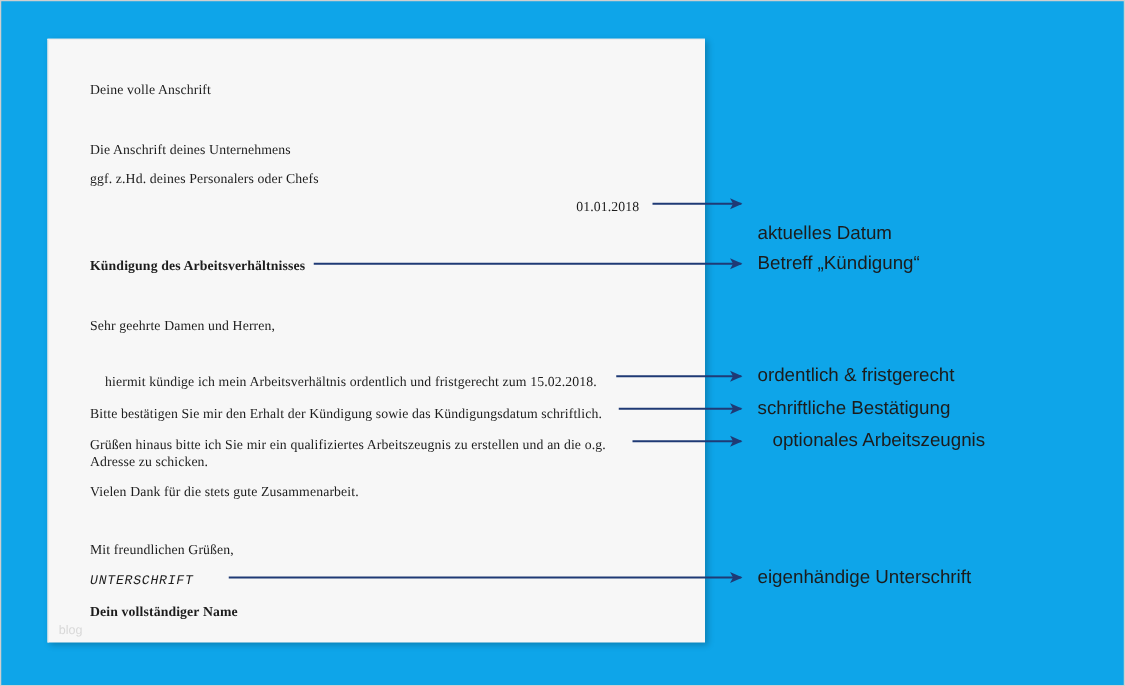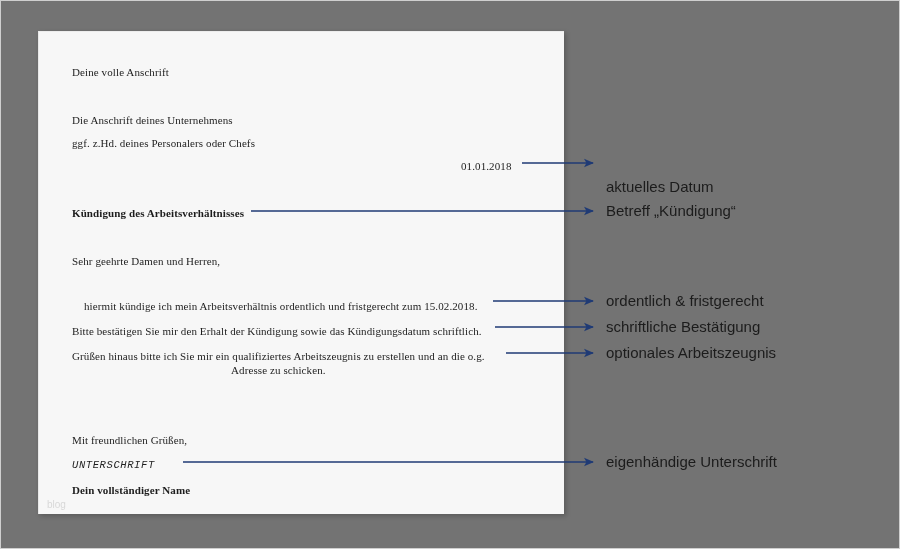--- a/index.html
+++ b/index.html
@@ -10,24 +10,23 @@
     width: 900px;
     height: 549px;
     background: #f2f2f2;
     font-family: "Liberation Sans", sans-serif;
     overflow: hidden;
   }
   #canvas {
     position: relative;
     width: 900px;
     height: 549px;
-    background: #737373;
+    background: #0ea5e9;
     box-sizing: border-box;
     border: 1px solid #cfcfcf;
-    text-align: center;
   }
 
   
   #letter-page {
     position: absolute;
     left: 37px;
     top: 30px;
     width: 525px;
     height: 482px;
     background: #f7f7f7;
@@ -94,20 +93,21 @@
 
     <div class="doc-text" style="left:33px; top:222px;">Sehr geehrte Damen und Herren,</div>
 
     <div class="doc-text" style="left:33px; top:267px;padding-left:12px;">hiermit kündige ich mein Arbeitsverhältnis ordentlich und fristgerecht zum 15.02.2018.</div>
 
     <div class="doc-text" style="left:33px; top:292px;">Bitte bestätigen Sie mir den Erhalt der Kündigung sowie das Kündigungsdatum schriftlich.</div>
 
     <div class="doc-text" style="left:33px; top:317px;">Grüßen hinaus bitte ich Sie mir ein qualifiziertes Arbeitszeugnis zu erstellen und an die o.g.
 Adresse zu schicken.</div>
 
+    <div class="doc-text" style="left:33px; top:355px;">Vielen Dank für die stets gute Zusammenarbeit.</div>
 
     <div class="doc-text" style="left:33px; top:401px;">Mit freundlichen Grüßen,</div>
 
     <div class="doc-text doc-sig" style="left:33px; top:426px;">UNTERSCHRIFT</div>
 
     <div class="doc-text" style="left:33px; top:451px;font-weight:bold;">Dein vollständiger Name</div>
 
     <div class="watermark">blog</div>
   </div>
 
@@ -132,17 +132,17 @@
   </svg>
 
   <div class="annot-label" style="top:154px;margin-top:24px;">aktuelles Datum</div>
 
   <div class="annot-label" style="top:202px;">Betreff „Kündigung“</div>
 
   <div class="annot-label" style="top:292px;">ordentlich &amp; fristgerecht</div>
 
   <div class="annot-label" style="top:318px;">schriftliche Bestätigung</div>
 
-  <div class="annot-label" style="top:344px;">optionales Arbeitszeugnis</div>
+  <div class="annot-label" style="top:344px;margin-left:12px;">optionales Arbeitszeugnis</div>
 
   <div class="annot-label" style="top:453px;">eigenhändige Unterschrift</div>
 
 </div>
 
 </body></html>

